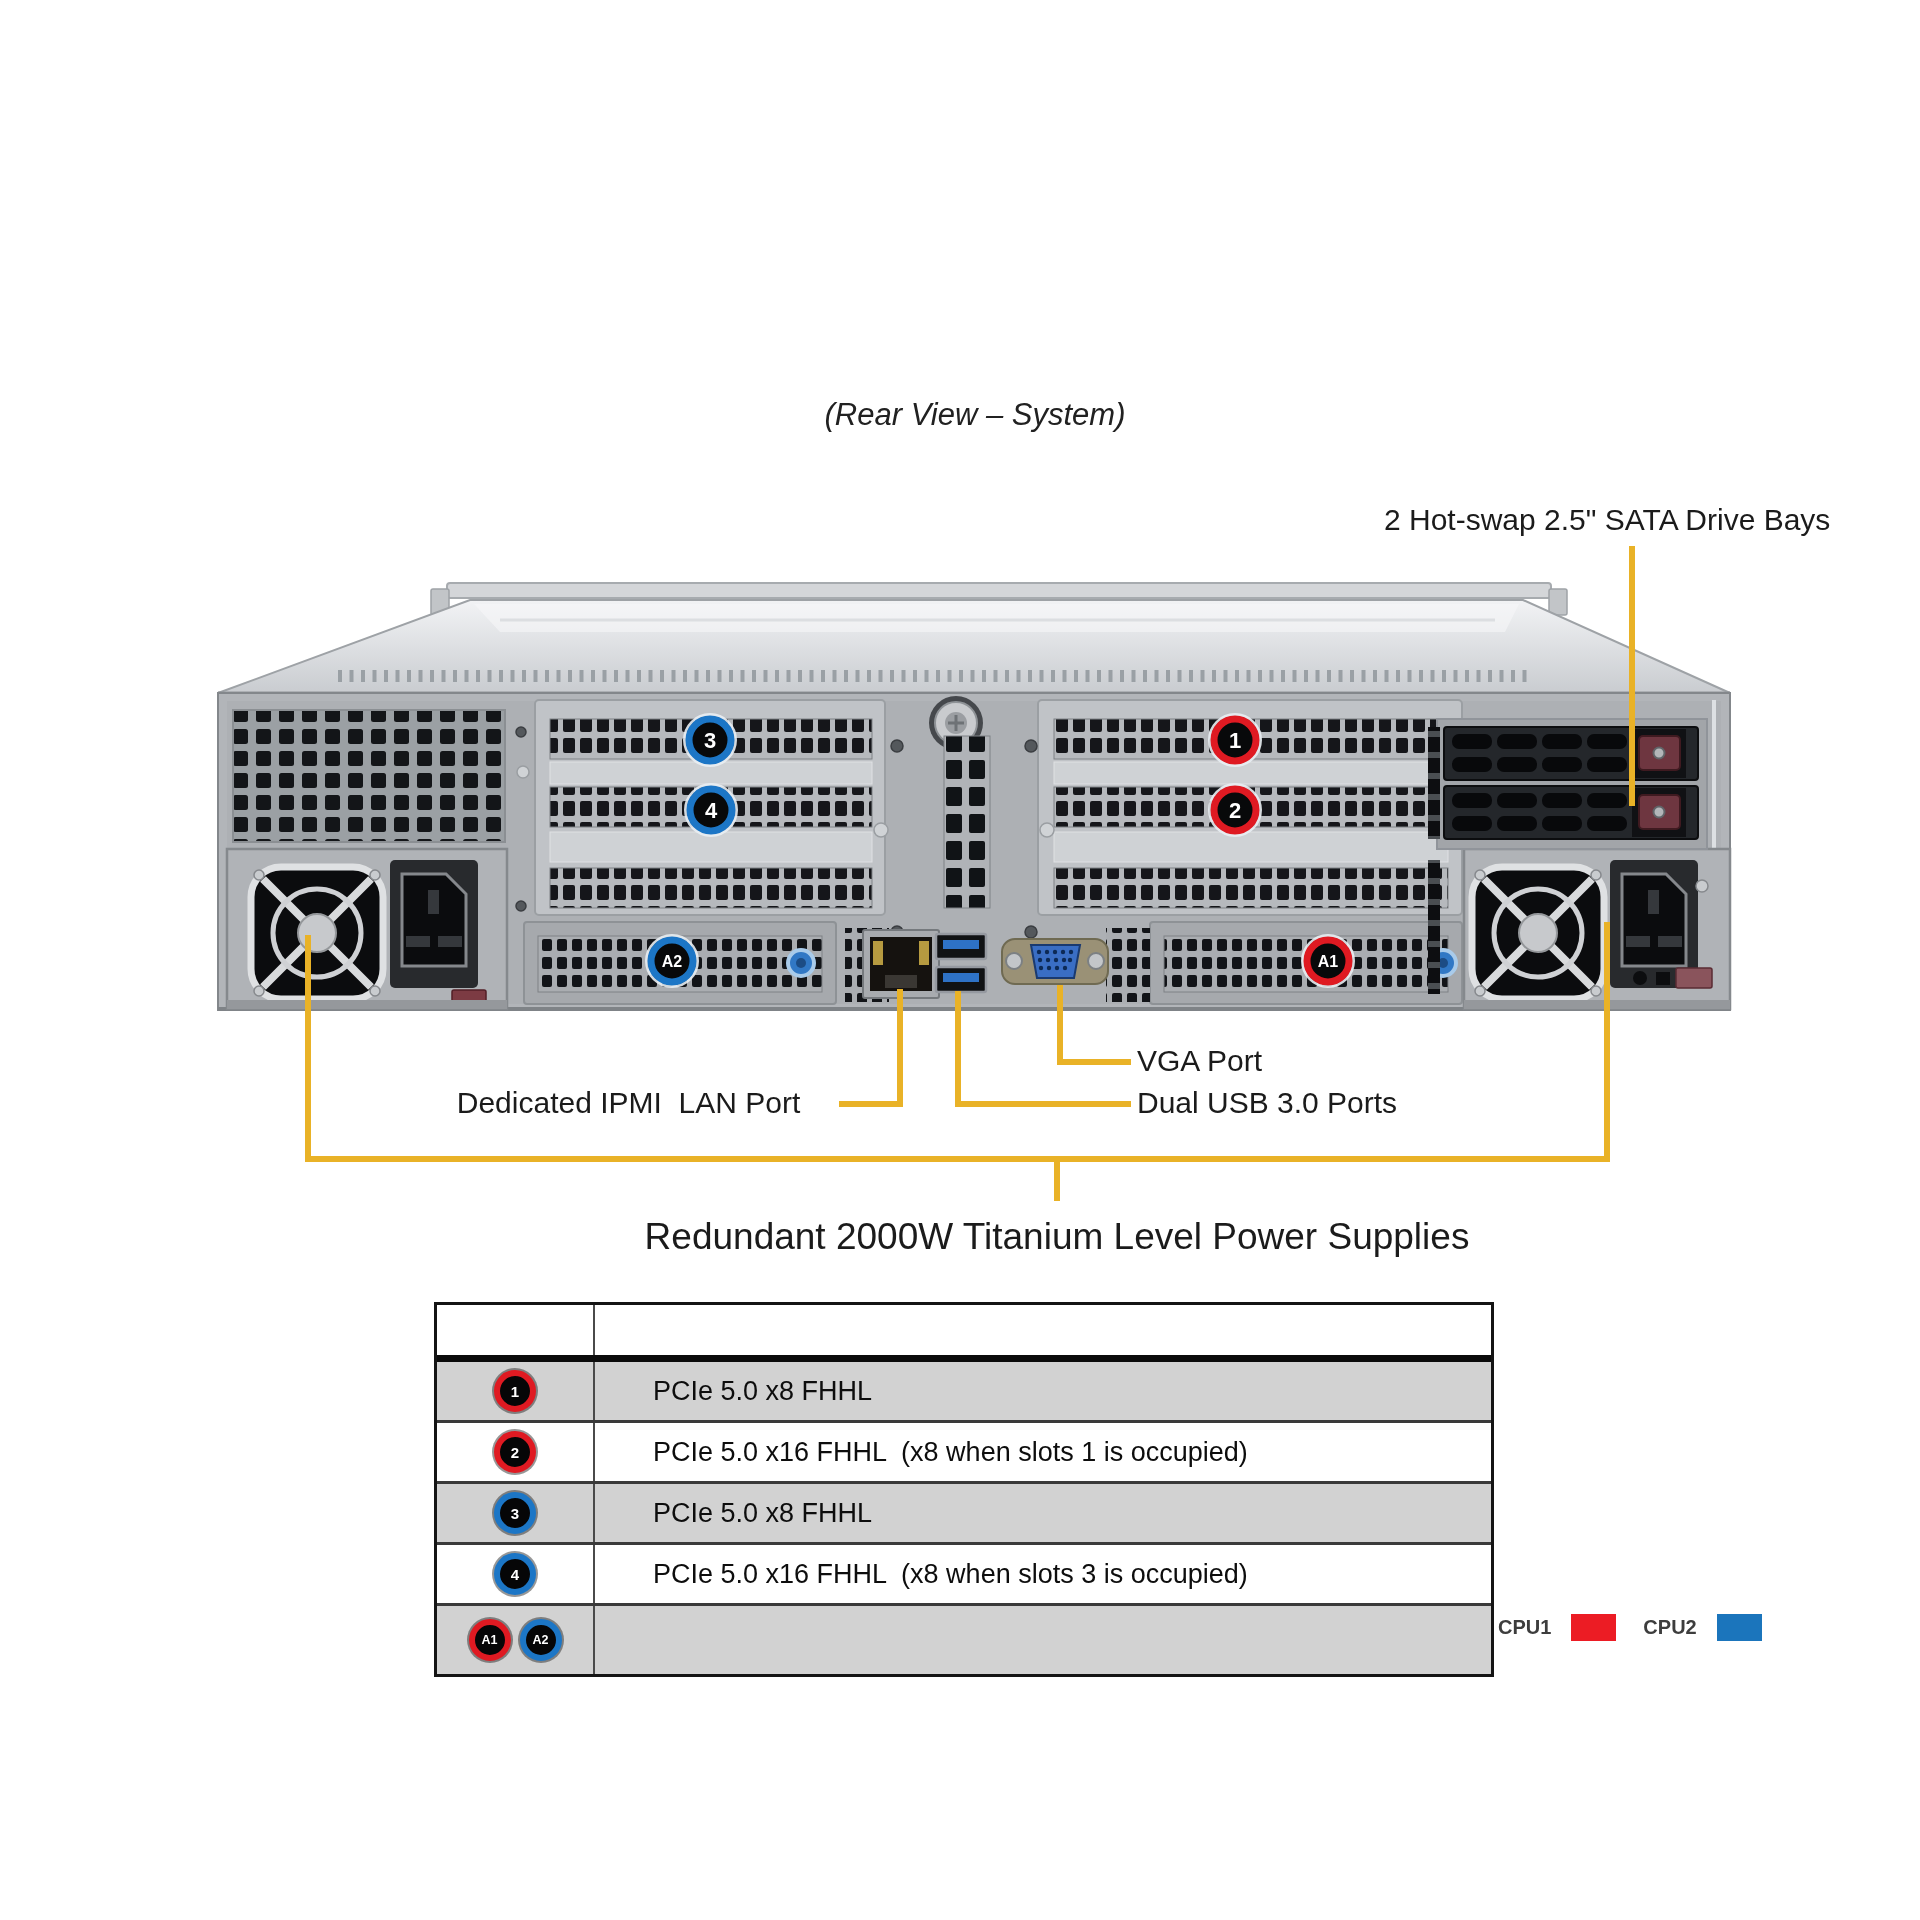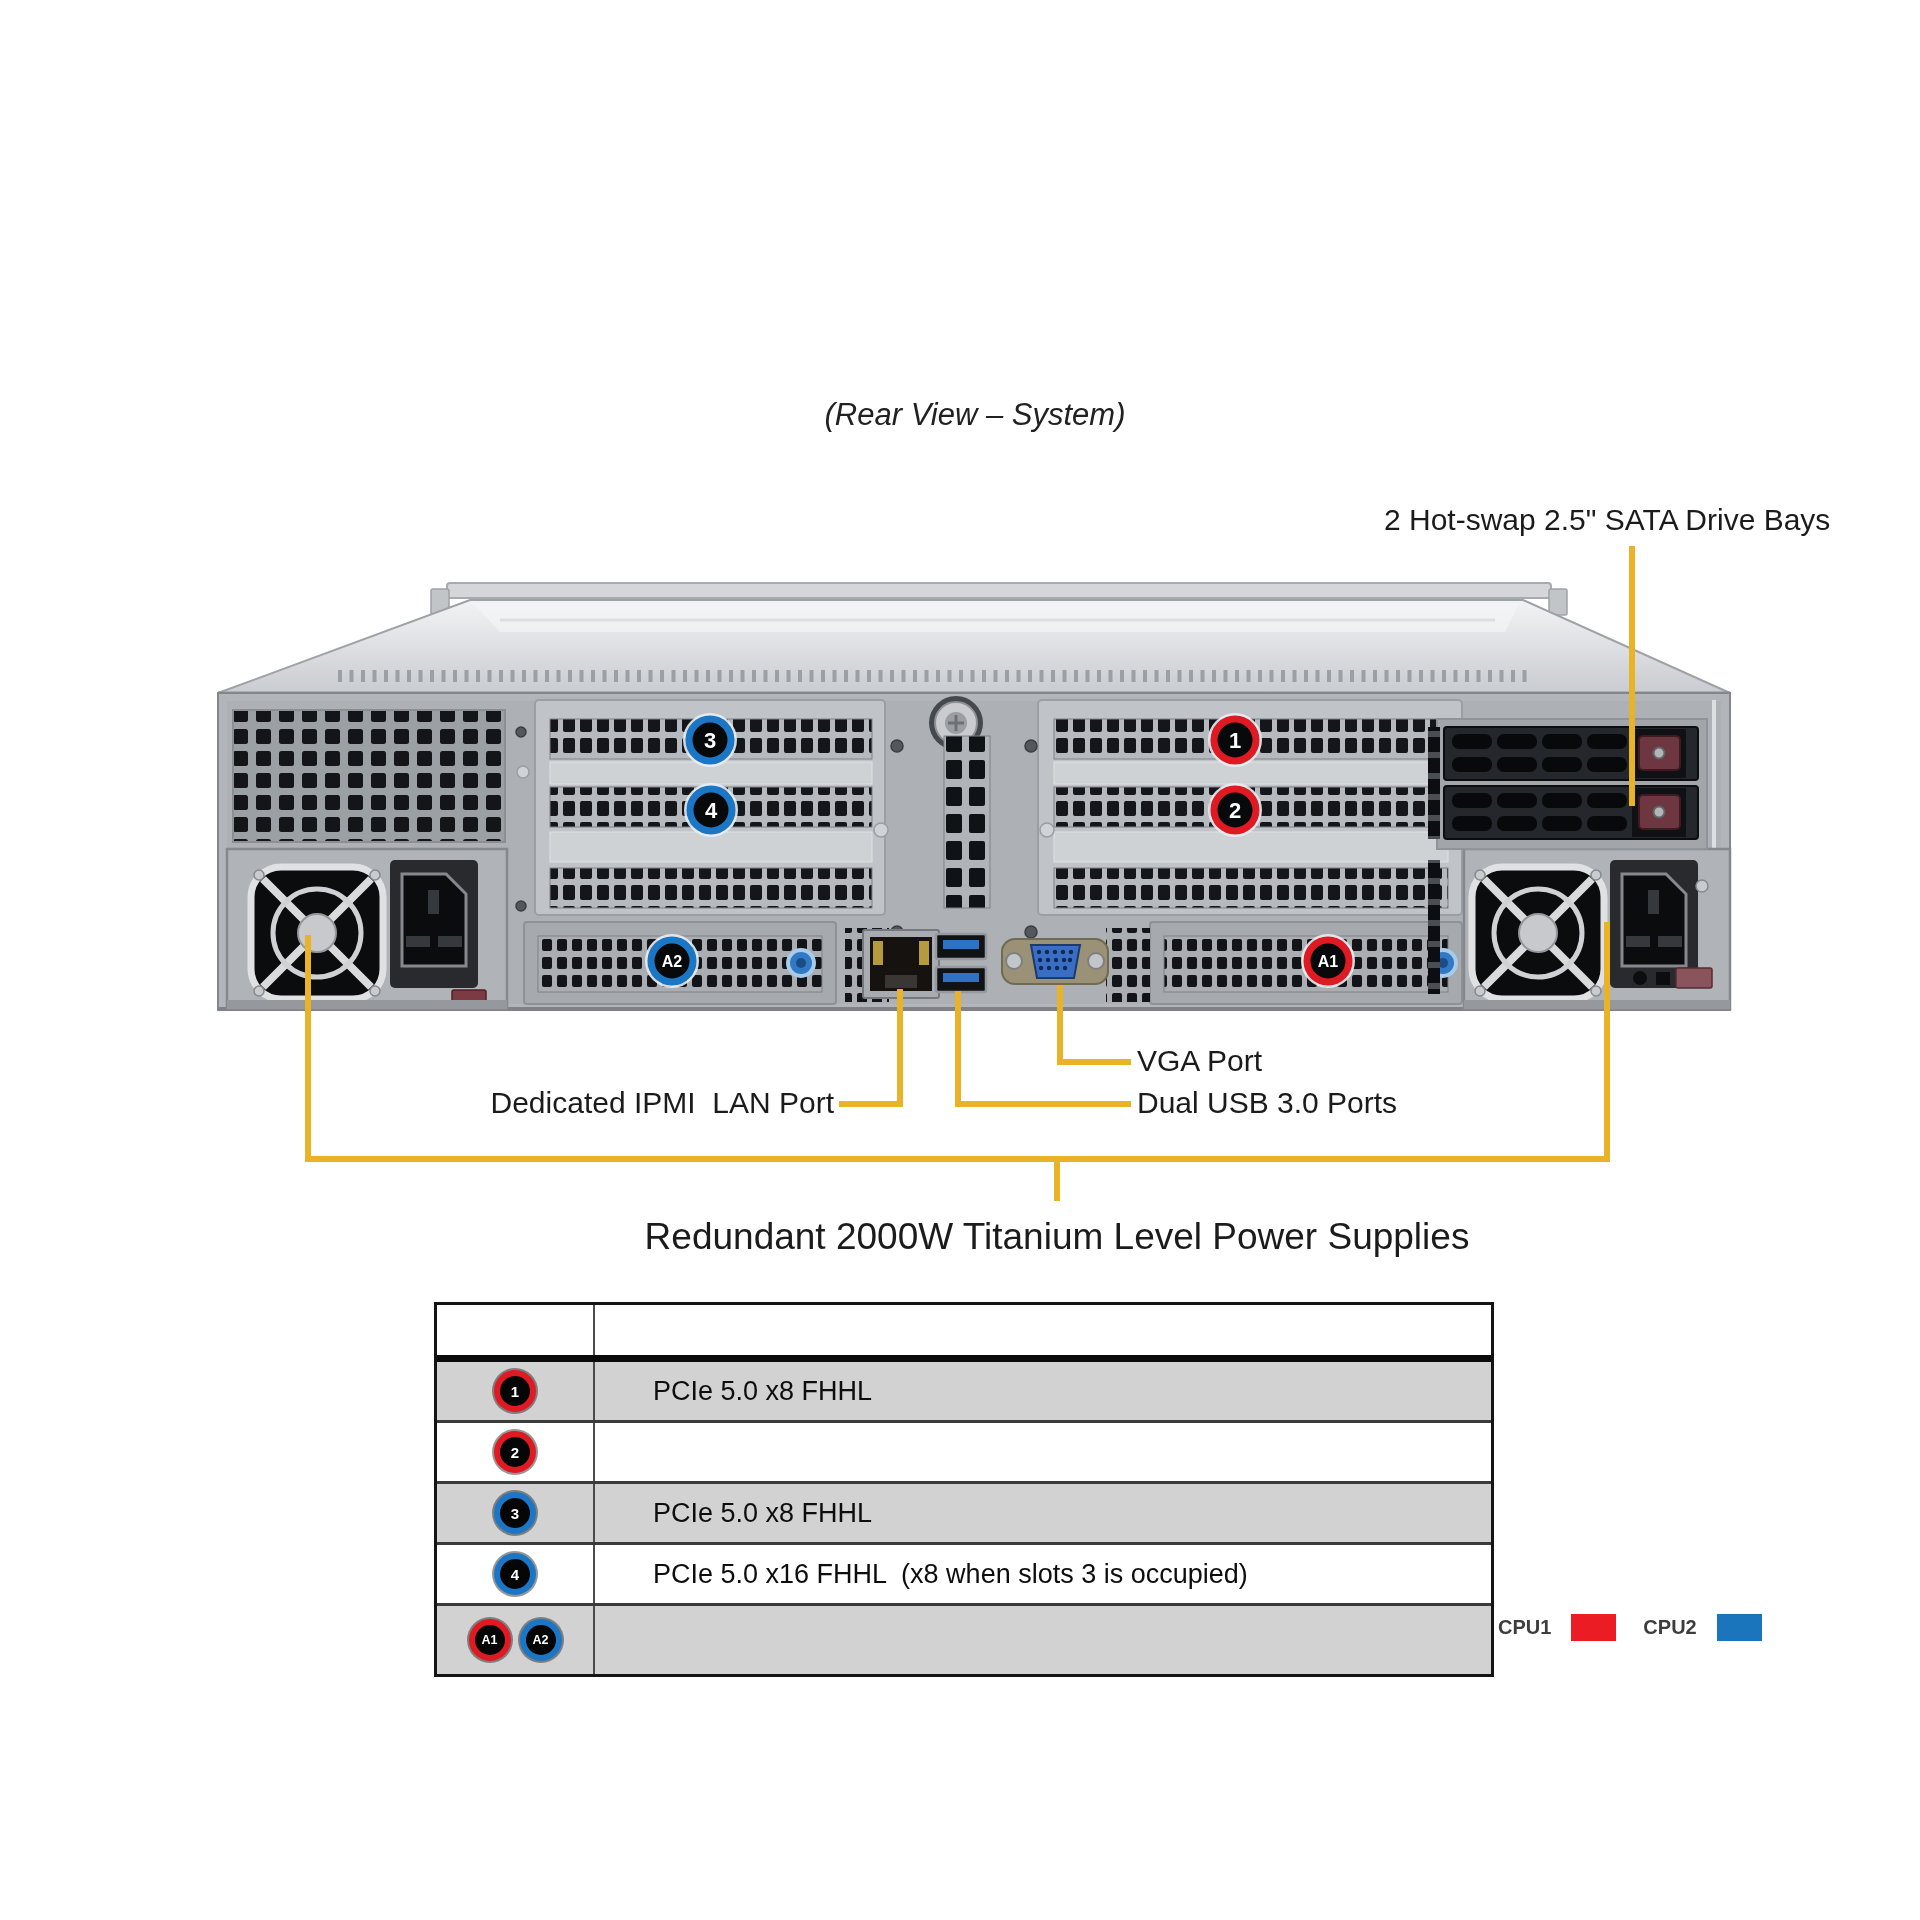--- a/index.html
+++ b/index.html
@@ -291,21 +291,21 @@
       <path class="callout-line" d="M1128,1104 L958,1104 L958,994"></path>
       <path class="callout-line" d="M1128,1062 L1060,1062 L1060,988"></path>
       <path class="callout-line" d="M308,938 L308,1159 L1607,1159 L1607,925"></path>
       <path class="callout-line" d="M1057,1159 L1057,1198"></path>
     </g>
   </svg>
 
   <div class="abs co-label" style="left:1384px;top:503px;">2 Hot-swap 2.5" SATA Drive Bays</div>
   <div class="abs co-label" style="left:1137px;top:1044px;">VGA Port</div>
   <div class="abs co-label" style="left:1137px;top:1086px;">Dual USB 3.0 Ports</div>
-  <div class="abs co-label right" style="left:391px;top:1086px;width:443px;">Dedicated IPMI  LAN Port</div>
+  <div class="abs co-label right" style="left:407px;top:1086px;width:443px;text-align:center;">Dedicated IPMI  LAN Port</div>
   <div class="abs co-label center" style="left:1057px;top:1216px;font-size:37px;">Redundant 2000W Titanium Level Power Supplies</div>
 
   <div class="abs slot-table">
     <div class="st-header">
       <div class="st-col1"></div>
     </div>
 
     <div class="st-row shade">
       <div class="st-col1">
           <span class="tbadge" data-color="red">
@@ -315,20 +315,23 @@
       <div class="st-col2">
           <span class="st-cell">PCIe 5.0 x8 FHHL</span>
         </div>
     </div>
 
     <div class="st-row">
       <div class="st-col1">
           <span class="tbadge" data-color="red">
             <span>2</span>
           </span>
+        </div>
+      <div class="st-col2">
+          <span class="st-cell">PCIe 5.0 x16 FHHL  (x8 when slots 1 is occupied)</span>
         </div>
     </div>
 
     <div class="st-row shade">
       <div class="st-col1">
           <span class="tbadge" data-color="blue">
             <span>3</span>
           </span>
         </div>
       <div class="st-col2">

